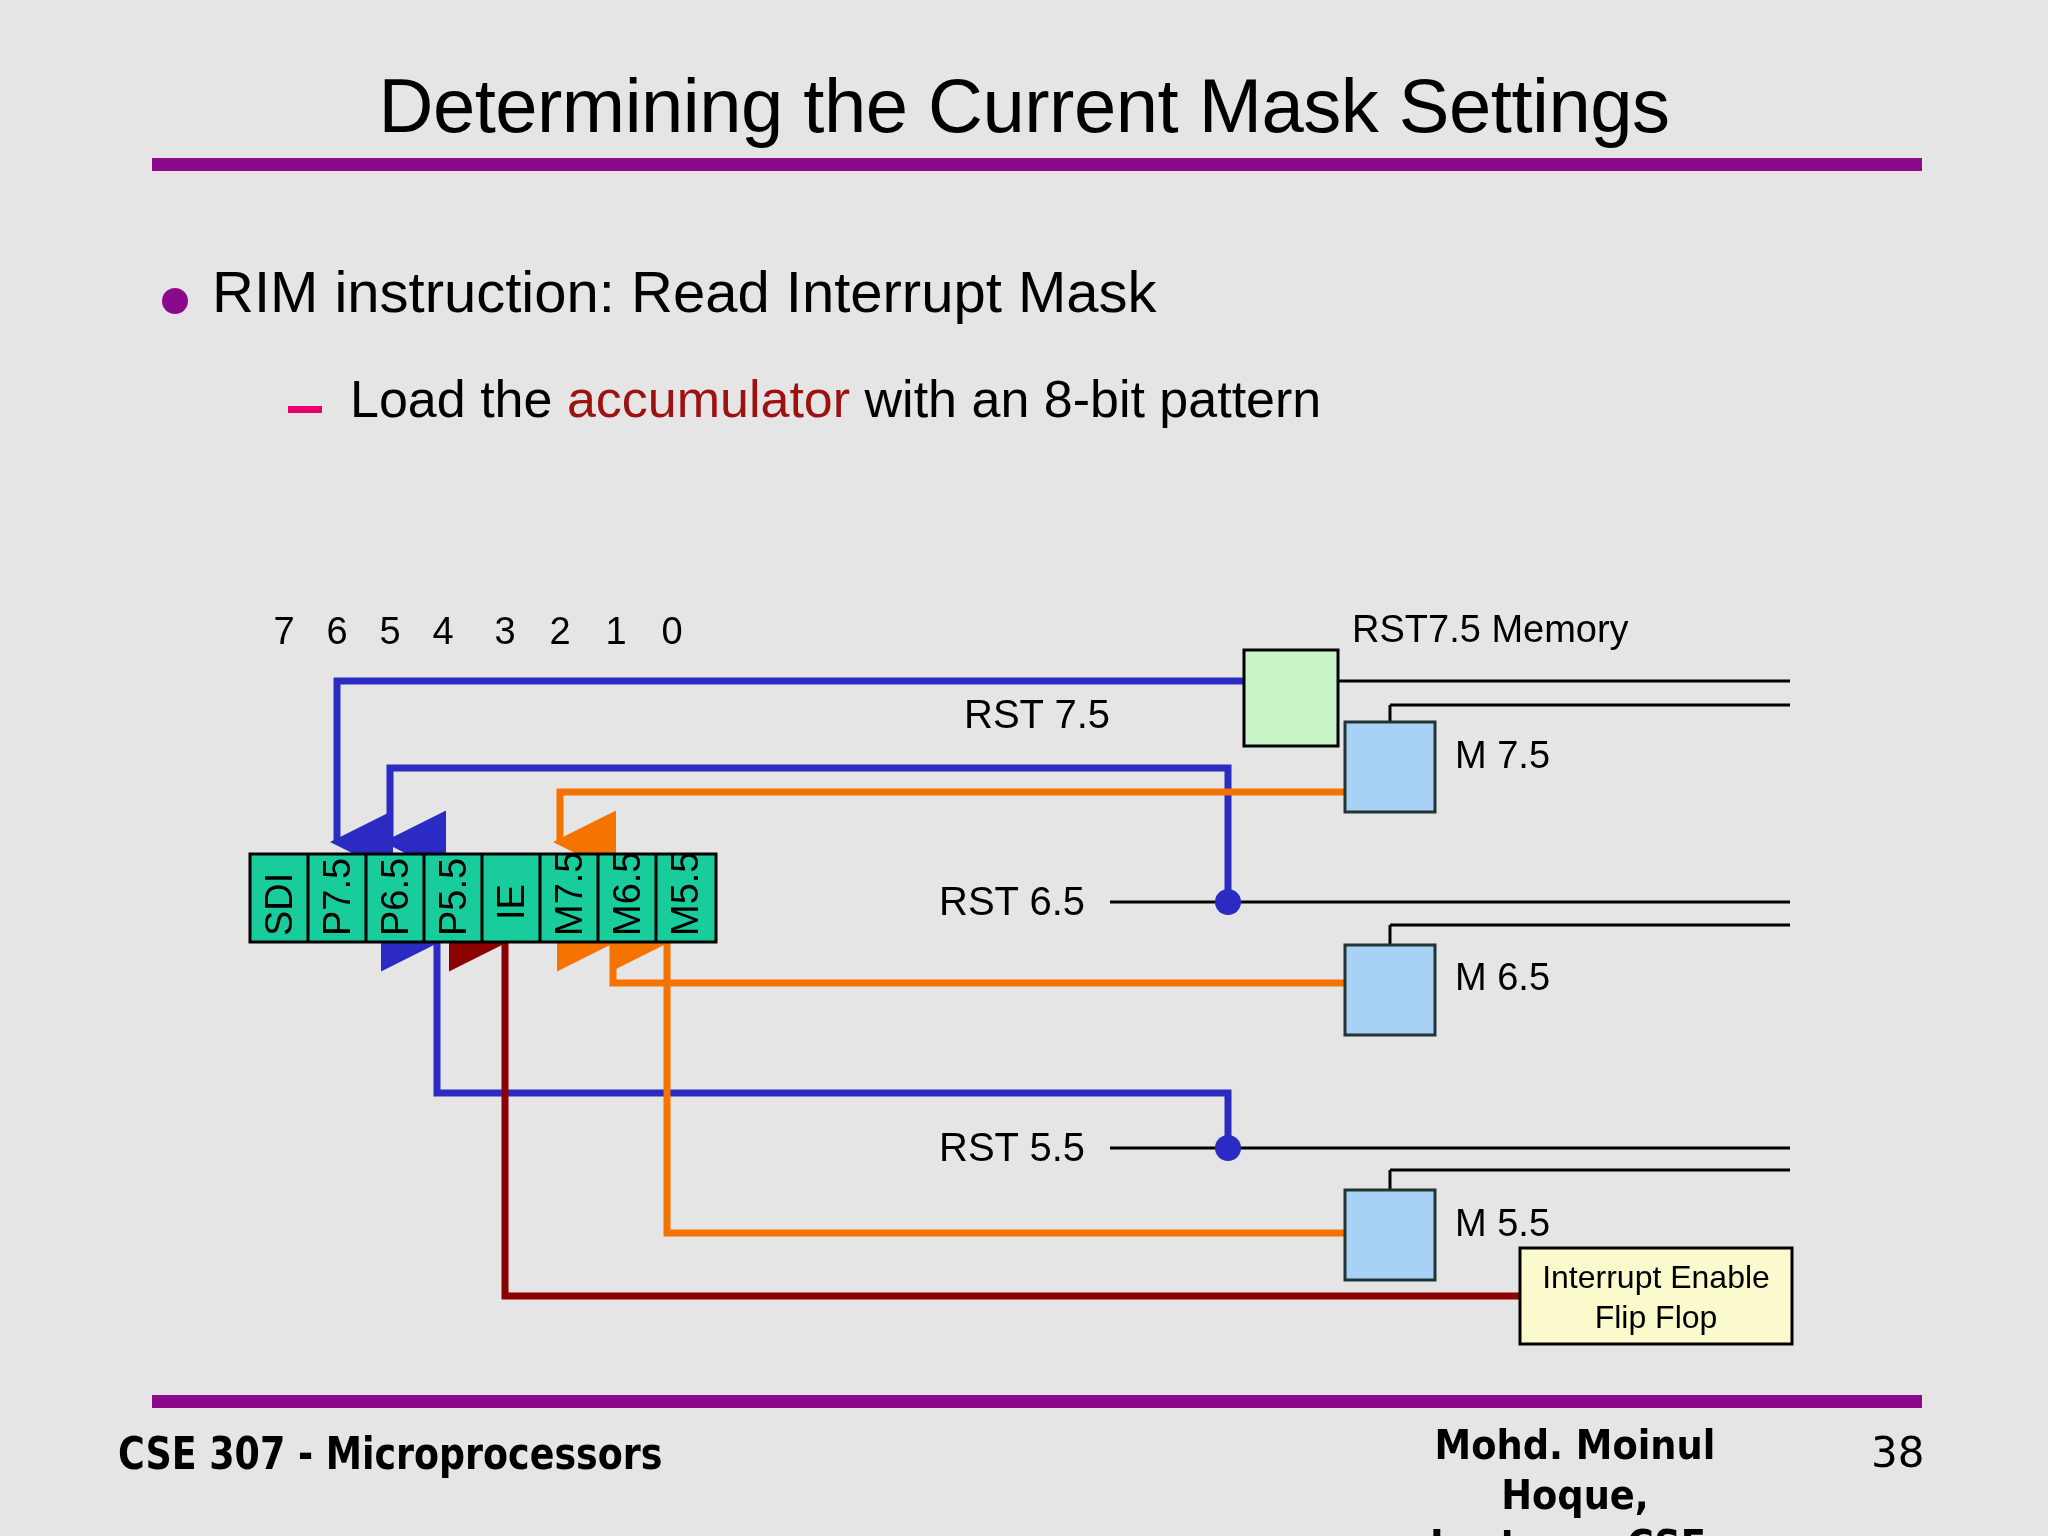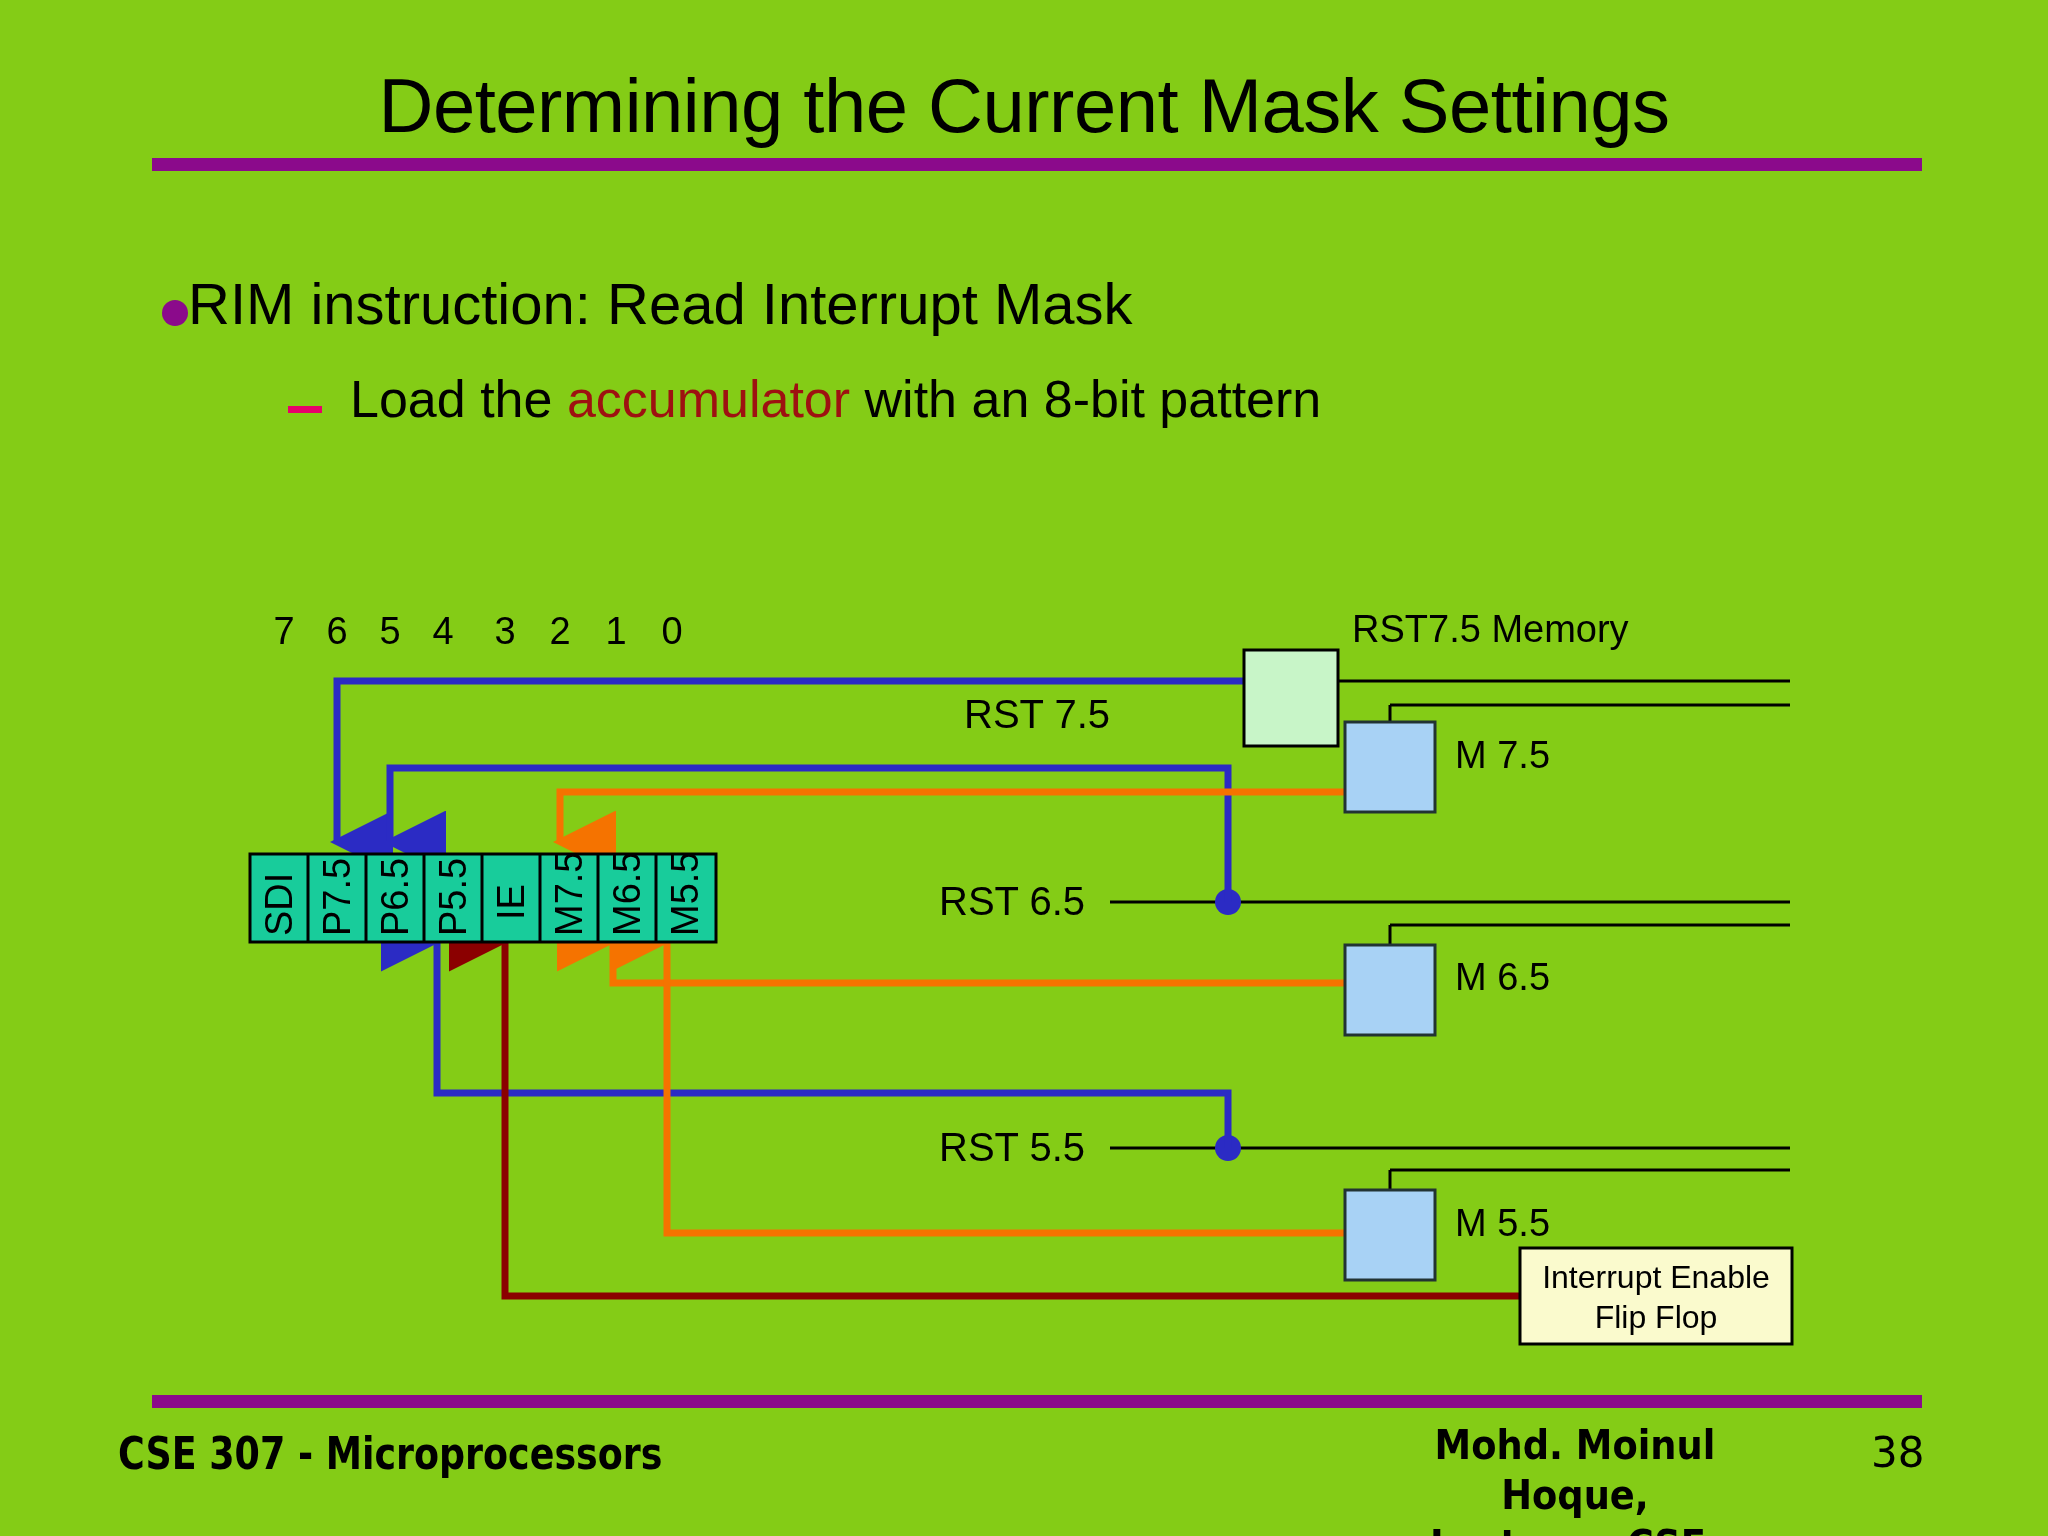--- a/index.html
+++ b/index.html
@@ -3,42 +3,42 @@
 <meta charset="utf-8">
 <style>
   html,body{margin:0;padding:0;}
   body{
     width:2048px;height:1536px;
     background:#ffffff;
     font-family:"Liberation Sans", sans-serif;
     overflow:hidden;
     position:relative;
   }
-  .slide{position:absolute;inset:0;background:#84cc16;}
+  .slide{position:absolute;inset:0;background:#e5e5e5;}
 
   
   #slide-title{
     position:absolute;left:0;top:62px;width:2048px;
     text-align:center;
     font-family:"Liberation Sans", sans-serif;
     font-size:76px;font-weight:400;color:#000;
     letter-spacing:-0.5px;
     white-space:nowrap;
   }
   .rule{
     position:absolute;left:152px;width:1770px;height:13px;
     background:#8B0A8B;
   }
   #rule-top{top:158px;}
   #rule-bottom{top:1395px;}
 
   
   #bullet-1{
-    position:absolute;left:162px;top:274px;width:1800px;
-    display:flex;align-items:flex-start;
+    position:absolute;left:162px;top:262px;width:1800px;
+    display:flex;align-items:flex-start;gap:24px;
   }
   #bullet-1 .dot{
     width:26px;height:26px;border-radius:50%;
     background:#8B0A8B;flex:0 0 auto;margin-top:26px;
   }
   #bullet-1 .txt{
     font-size:58px;line-height:1.05;color:#000;white-space:nowrap;
   }
   #bullet-2{
     position:absolute;left:288px;top:368px;width:1740px;

